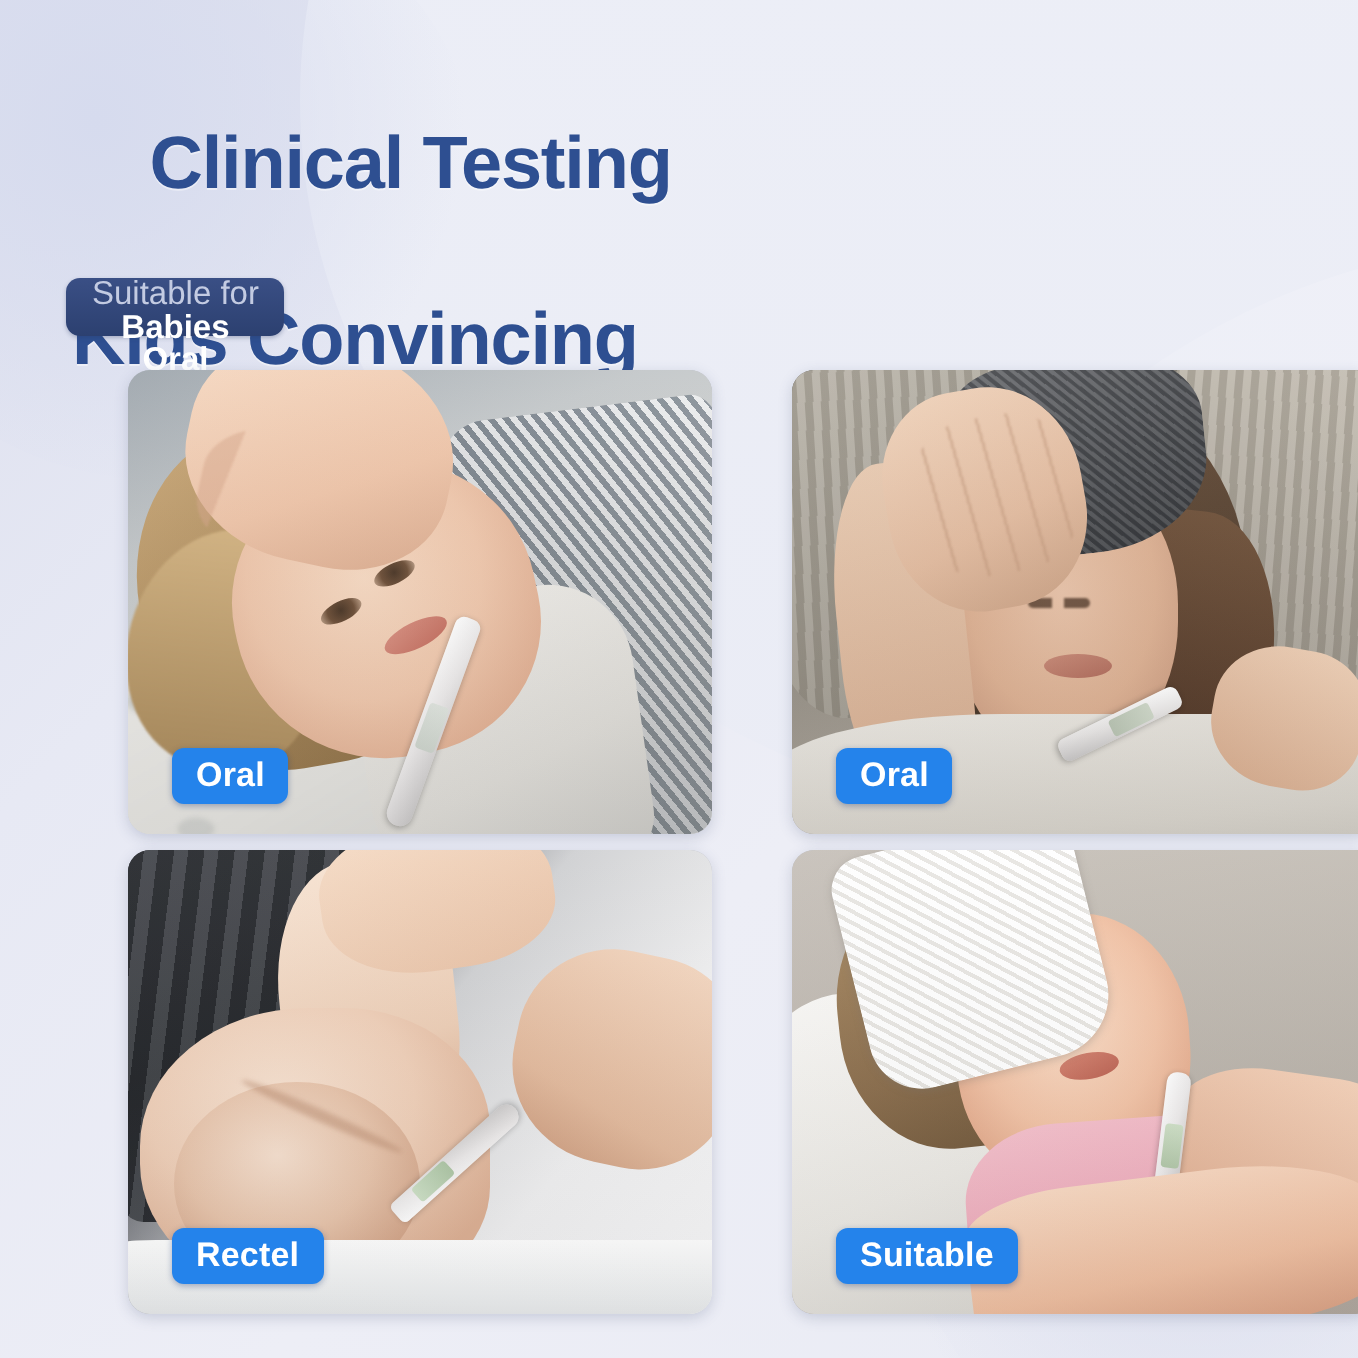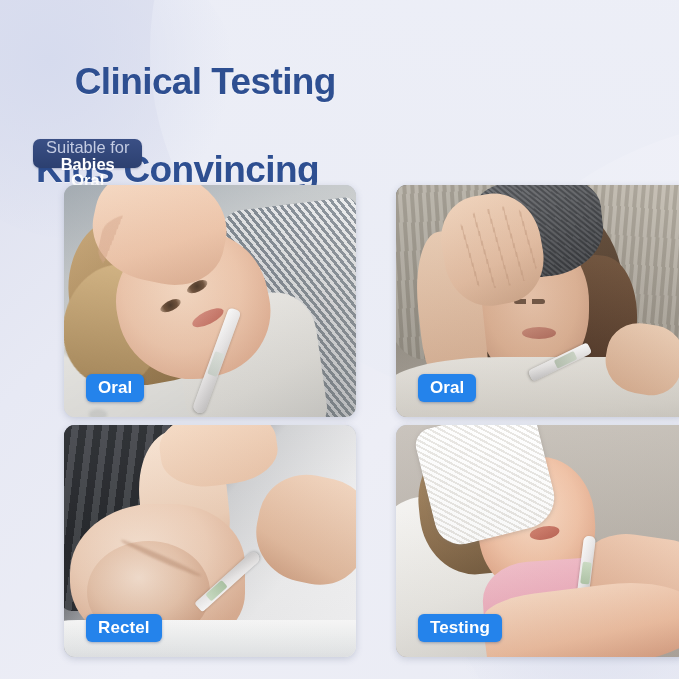--- a/index.html
+++ b/index.html
@@ -593,17 +593,17 @@
         </div>
         <div class="p4-towel"></div>
         <div class="p4-shirt"></div>
         <div class="p4-arm-far"></div>
         <div class="p4-thermo">
           <div class="p4-thermo-lcd"></div>
         </div>
         <div class="p4-arm"></div>
         <div class="vignette"></div>
       </div>
-      <div class="badge">Testing</div>
+      <div class="badge">Suitable</div>
     </div>
 
   </div>
 </div>
 
 </body></html>

